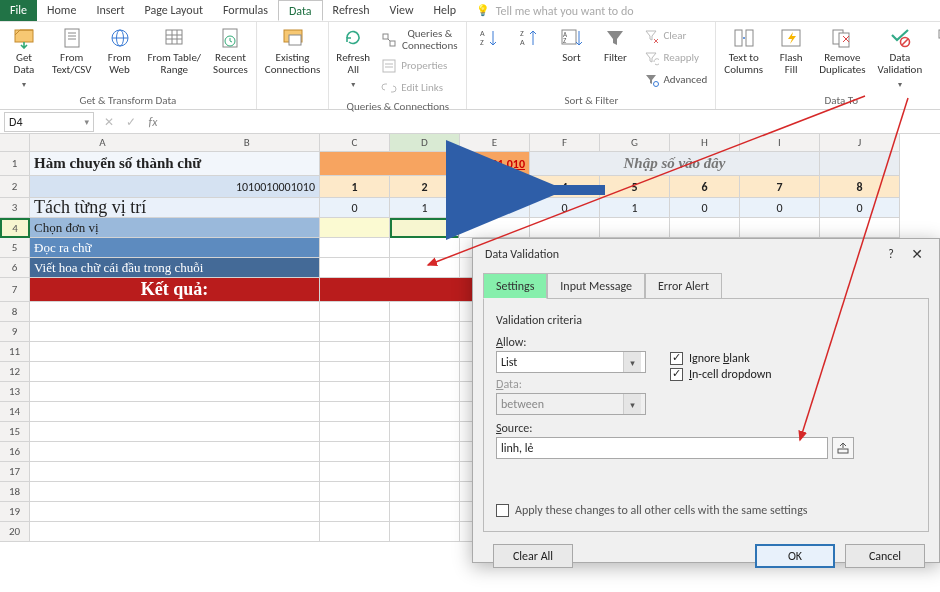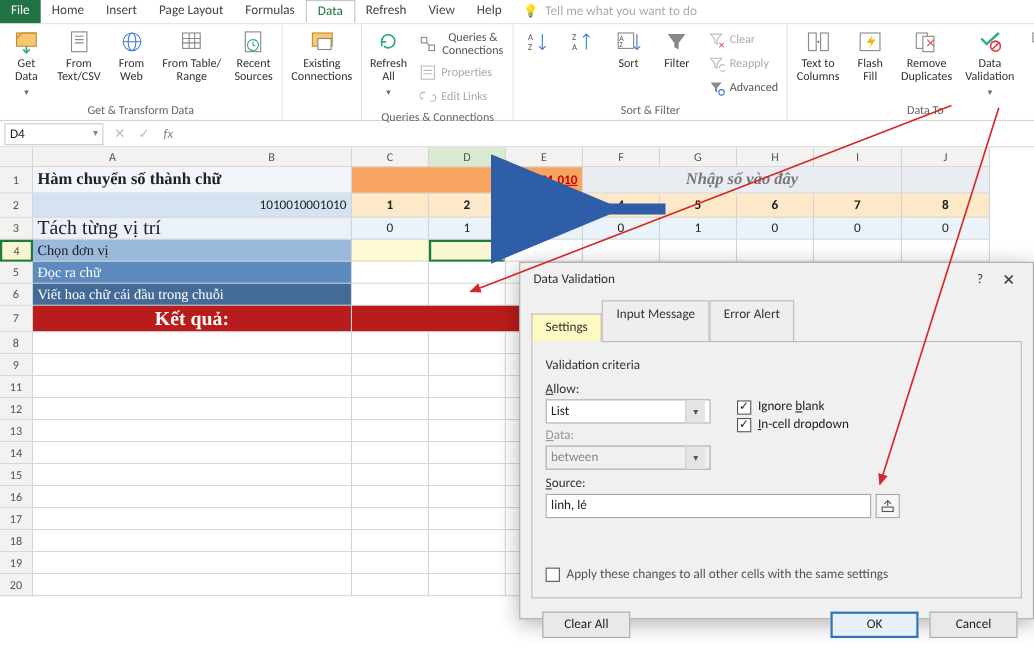--- a/index.html
+++ b/index.html
@@ -64,31 +64,31 @@
   
   .r7 .cell { background:#b91c1c; color:#fff; font-family:'Times New Roman',serif; font-size:18px; font-weight:bold; }
   .r7 .wA { text-align:center; justify-content:center; }
   
   .dialog { position:absolute; left:472px; top:238px; width:468px; height:325px; background:#f0f0f0; border:1px solid #aaa; box-shadow:0 4px 18px rgba(0,0,0,0.3); font-size:12px; }
   .dlg-title { display:flex; align-items:center; height:30px; padding:0 8px 0 12px; color:#333; }
   .dlg-title .sp { flex:1; }
   .dlg-title .x { width:28px; text-align:center; font-size:14px; cursor:pointer; }
   .dlg-tabs { display:flex; gap:0; margin:4px 10px 0 10px; }
   .dlg-tab { padding:5px 12px; border:1px solid #bbb; background:#eee; position:relative; cursor:pointer; color:#333; }
-  .dlg-tab.on { background:#fef9c3; border-bottom:1px solid #f0f0f0; z-index:2;margin-top:12px; }
+  .dlg-tab.on { background:#86efac; border-bottom:1px solid #f0f0f0; z-index:2; }
   .dlg-body { border:1px solid #bbb; margin:0 10px 8px 10px; margin-top:-1px; padding:10px 12px 10px 12px; background:#f0f0f0; height:234px; position:relative; }
   .lbl { color:#333; margin:4px 0 2px 0; }
   .lbl u { text-decoration:underline; }
   .combo { display:inline-flex; width:150px; height:22px; border:1px solid #a8a8a8; background:#fff; align-items:center; padding:0 4px; }
   .combo.disabled { background:#f0f0f0; color:#888; }
   .combo .dd { margin-left:auto; width:18px; text-align:center; color:#555; background:#e5e5e5; border-left:1px solid #ccc; height:100%; display:flex; align-items:center; justify-content:center; font-size:9px; }
   .chk { display:flex; align-items:center; gap:6px; margin:2px 0; }
   .chk .box { width:13px; height:13px; border:1px solid #555; background:#fff; display:flex; align-items:center; justify-content:center; }
   .chk .box.on::after { content:"✓"; font-size:11px; color:#222; line-height:10px; }
-  .srcbox { width:296px; height:22px; border:1px solid #a8a8a8; background:#fff; padding:0 4px; display:flex; align-items:center; }
+  .srcbox { width:332px; height:22px; border:1px solid #a8a8a8; background:#fff; padding:0 4px; display:flex; align-items:center; }
   .srcbtn { width:22px; height:22px; border:1px solid #a8a8a8; background:#f6f6f6; display:flex; align-items:center; justify-content:center; margin-left:4px; }
   .dlg-foot { display:flex; align-items:center; padding:4px 14px 10px 20px; gap:10px; }
   .btn { width:80px; height:24px; border:1px solid #a8a8a8; background:#e9e9e9; display:flex; align-items:center; justify-content:center; cursor:pointer; }
   .btn.primary { border:2px solid #2e74b5; background:#e8f1fb; }
   .spacer { flex:1; }
   
   .overlay { position:absolute; left:0; top:0; width:940px; height:592px; pointer-events:none; }
 </style>
 </head>
 <body>

